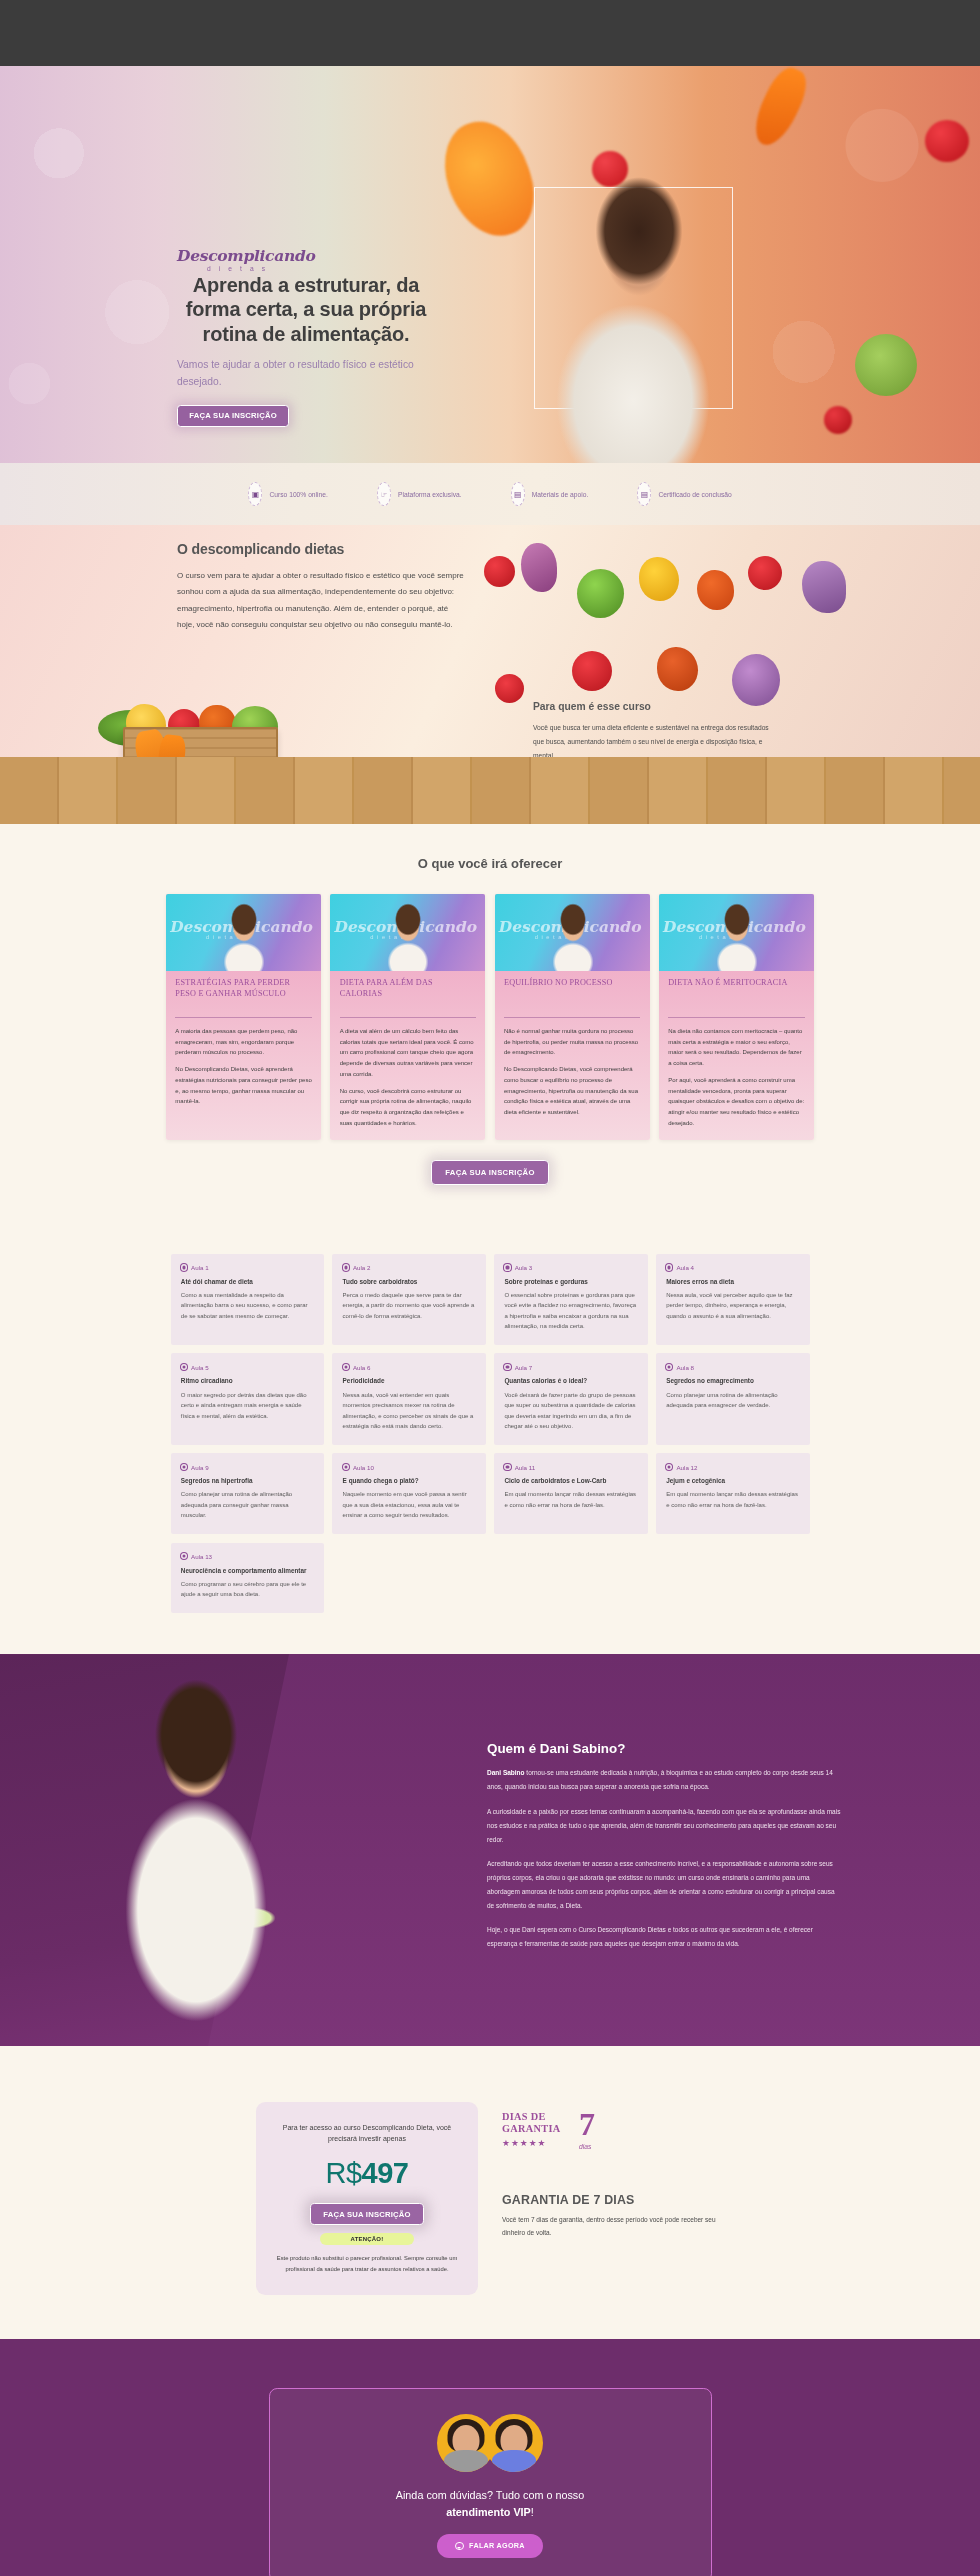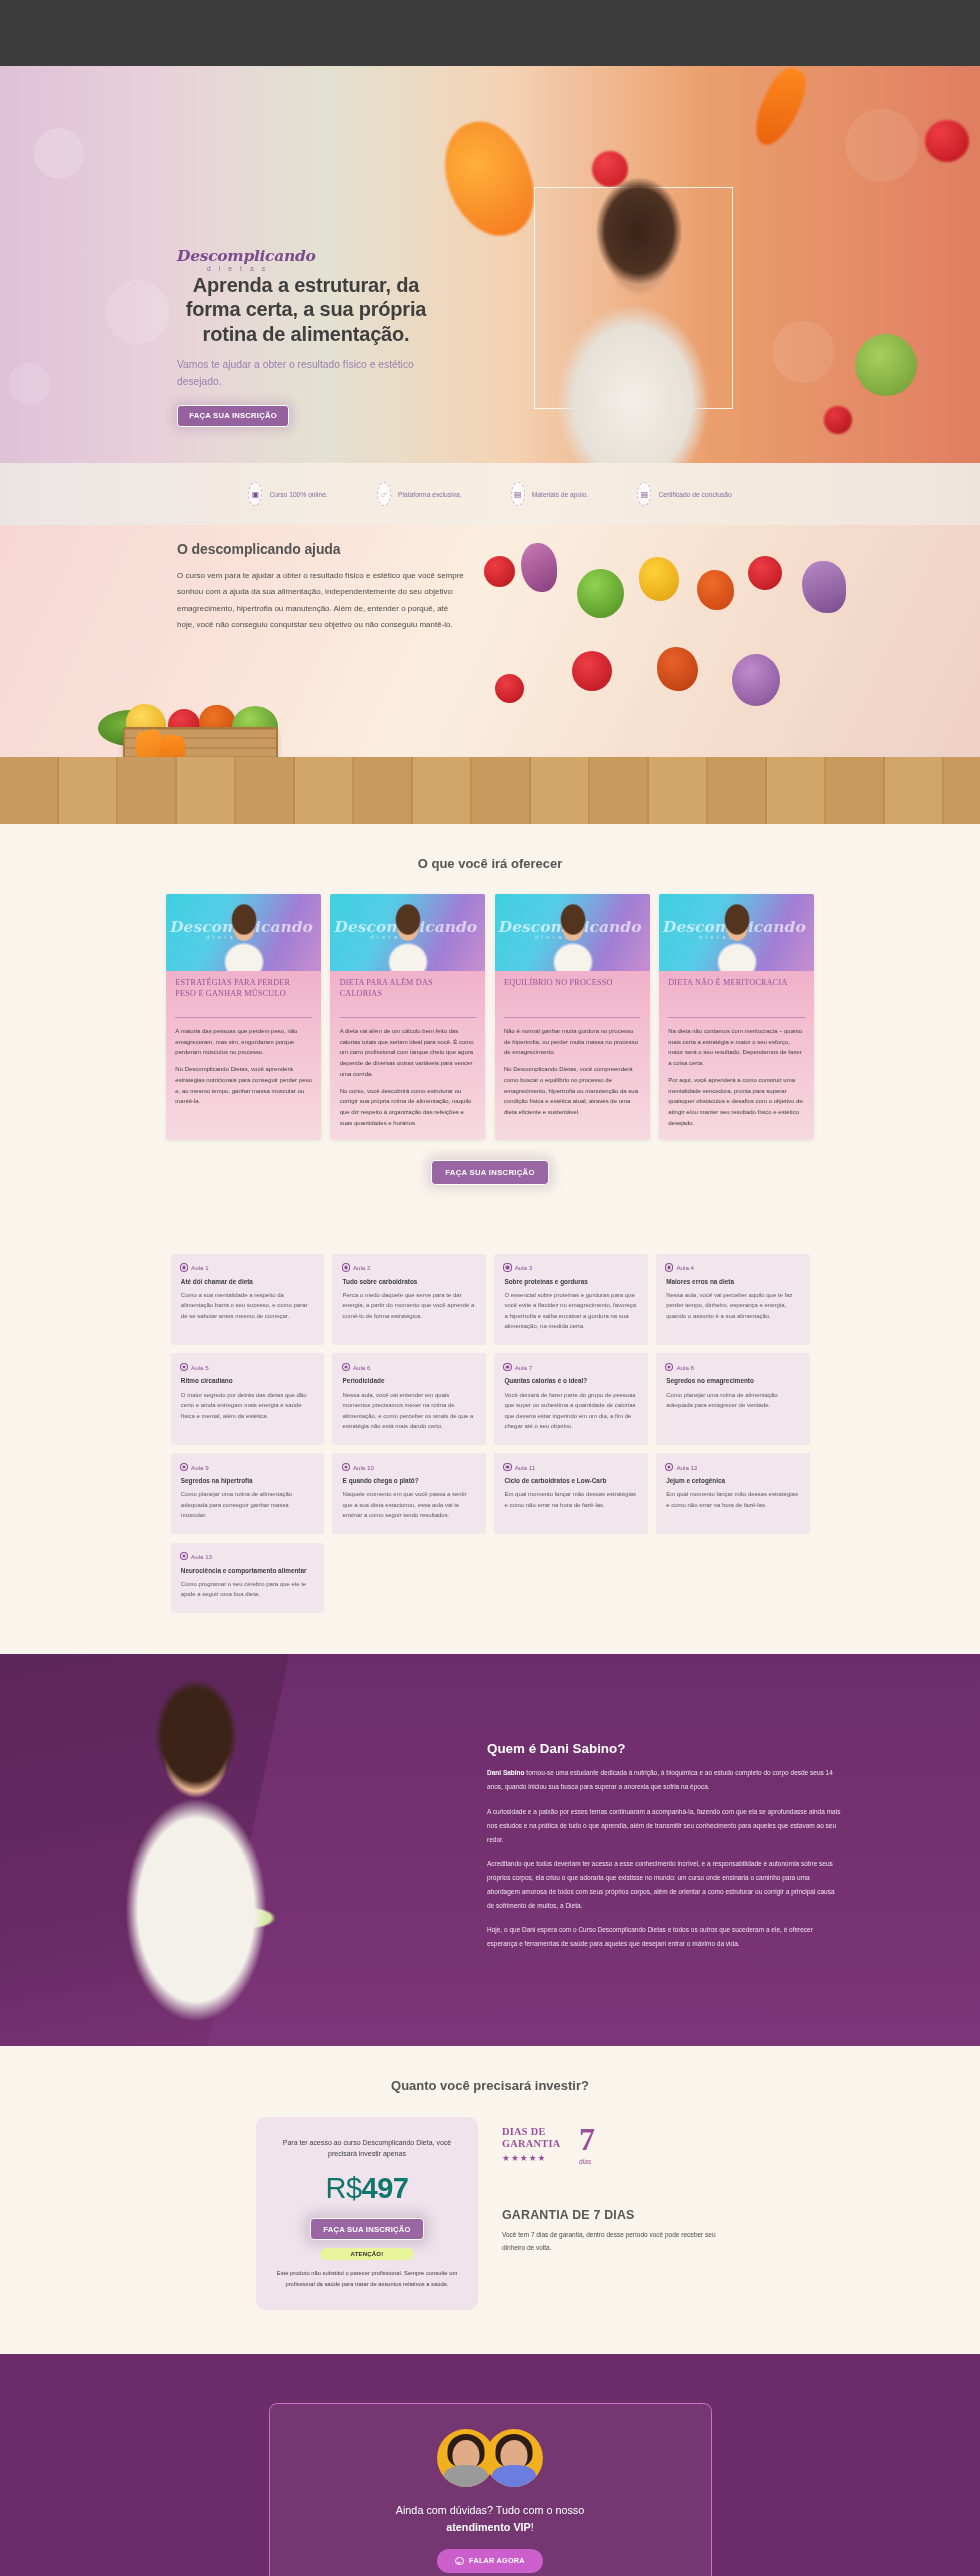--- a/index.html
+++ b/index.html
@@ -352,35 +352,39 @@
     <div class="veg v4"></div>
     <div class="veg v5"></div>
     <div class="veg v6"></div>
     <div class="veg v7"></div>
     <div class="veg v8"></div>
     <div class="veg v9"></div>
     <div class="veg v10"></div>
     <div class="veg v11"></div>
 
     <div class="about-inner">
-      <h2 class="sec-h">O descomplicando ajuda</h2>
+      <h2 class="sec-h">O descomplicando dietas</h2>
       <p class="sec-p">O curso vem para te ajudar a obter o resultado físico e estético que você sempre sonhou com a ajuda da sua alimentação, independentemente do seu objetivo: emagrecimento, hipertrofia ou manutenção. Além de, entender o porquê, até hoje, você não conseguiu conquistar seu objetivo ou não conseguiu mantê-lo.</p>
     </div>
 
     <div class="basket">
       <div class="basket-veg bv-green"></div>
       <div class="basket-veg bv1"></div>
       <div class="basket-veg bv2"></div>
       <div class="basket-veg bv3"></div>
       <div class="basket-veg bv4"></div>
       <div class="basket-box"></div>
       <div class="basket-veg bv5"></div>
       <div class="basket-veg bv6"></div>
     </div>
 
+    <div class="quem-copy">
+      <h3 class="quem-h">Para quem é esse curso</h3>
+      <p class="quem-p">Você que busca ter uma dieta eficiente e sustentável na entrega dos resultados que busca, aumentando também o seu nível de energia e disposição física, e mental.</p>
+    </div>
 
     <div class="table-wood"></div>
   </section>
 
   <section class="aprender">
     <h2 class="center-h">O que você irá oferecer</h2>
     <div class="cards4">
 
       <div class="lcard">
         <div class="lcard-img">
@@ -573,21 +577,20 @@
     <div class="dani-copy">
       <h2 class="dani-h">Quem é Dani Sabino?</h2>
       <p class="dani-p"><b>Dani Sabino</b><span> tornou-se uma estudante dedicada à nutrição, à bioquímica e ao estudo completo do corpo desde seus 14 anos, quando iniciou sua busca para superar a anorexia que sofria na época.</span></p>
       <p class="dani-p">A curiosidade e a paixão por esses temas continuaram a acompanhá-la, fazendo com que ela se aprofundasse ainda mais nos estudos e na prática de tudo o que aprendia, além de transmitir seu conhecimento para aqueles que estavam ao seu redor.</p>
       <p class="dani-p">Acreditando que todos deveriam ter acesso a esse conhecimento incrível, e a responsabilidade e autonomia sobre seus próprios corpos, ela criou o que adoraria que existisse no mundo: um curso onde ensinaria o caminho para uma abordagem amorosa de todos com seus próprios corpos, além de orientar a como estruturar ou corrigir a principal causa de sofrimento de muitos, a Dieta.</p>
       <p class="dani-p">Hoje, o que Dani espera com o Curso Descomplicando Dietas e todos os outros que sucederam a ele, é oferecer esperança e ferramentas de saúde para aqueles que desejam entrar o máximo da vida.</p>
     </div>
   </section>
 
   <section class="price-sec">
-    <h2 class="center-h">Quanto você precisará investir?</h2>
     <div class="price-wrap">
 
       <div class="price-card">
         <p class="price-lead">Para ter acesso ao curso Descomplicando Dieta, você precisará investir apenas</p>
         <div class="price-big"><span class="cur">R$</span><span>497</span></div>
         <button class="price-btn">FAÇA SUA INSCRIÇÃO</button>
         <div><span class="attn">ATENÇÃO!</span></div>
         <p class="disc">Este produto não substitui o parecer profissional. Sempre consulte um profissional da saúde para tratar de assuntos relativos a saúde.</p>
       </div>
 

